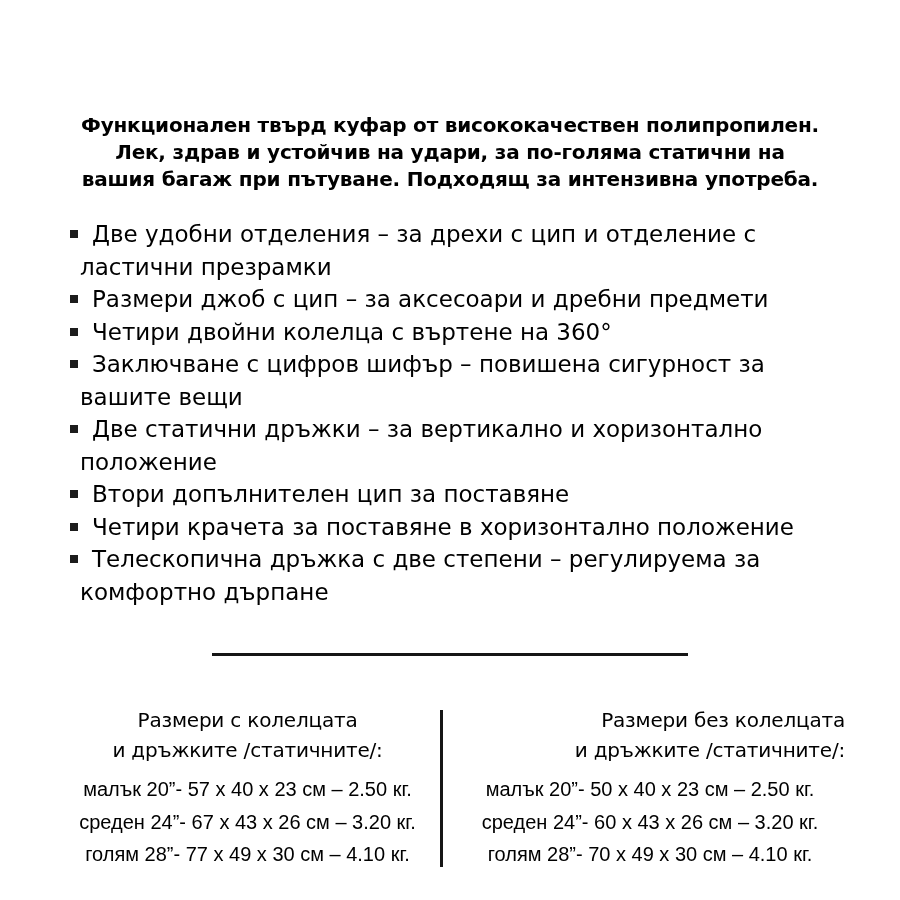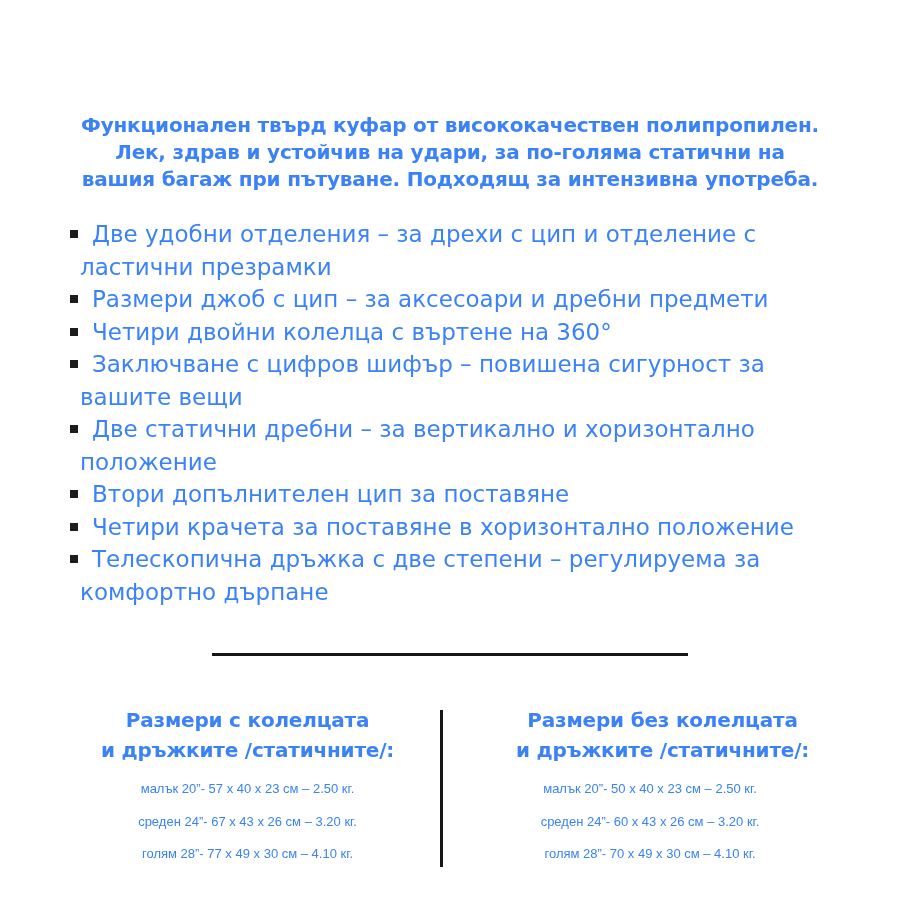--- a/index.html
+++ b/index.html
@@ -1,21 +1,21 @@
 <!DOCTYPE html>
 <html><head>
 <meta charset="utf-8">
 <style>
   html, body { margin: 0; padding: 0; background: #ffffff; }
   .page {
     position: relative;
     width: 900px;
     height: 900px;
     background: #ffffff;
-    color: #3b82f6;
+    color: #000000;
     font-family: "DejaVu Sans", sans-serif;
     overflow: hidden;
   }
   
   .header {
     padding-top: 112px;
     text-align: center;
     font-weight: bold;
     font-size: 20px;
     line-height: 27px;
@@ -66,54 +66,54 @@
     background: #161616;
     margin-top: 5px;
     flex: 0 0 auto;
   }
   .col-right {
     flex: 1;
     padding-left: 12px;
     text-align: center;
   }
   .col-heading {
-    font-weight: bold;
+    font-weight: normal;
     font-size: 20px;
     line-height: 30px;
     letter-spacing: -0.2px;
   }
   .col-right .col-heading {
-    text-align: center;
+    text-align: right;
     padding-left: 25px;
   }
   .size-rows {
     margin-top: 8px;
     font-family: "Liberation Sans", sans-serif;
-    font-size: 13px;
+    font-size: 20px;
     line-height: 32.6px;
     white-space: nowrap;
   }
 </style>
 </head>
 <body>
 
 <div class="page">
 
   <div class="header">
     <div>Функционален твърд куфар от висококачествен полипропилен.</div>
     <div>Лек, здрав и устойчив на удари, за по-голяма статични на</div>
     <div>вашия багаж при пътуване. Подходящ за интензивна употреба.</div>
   </div>
 
   <ul class="features">
     <li><span class="bullet"></span><span>Две удобни отделения – за дрехи с цип и отделение с ластични презрамки</span></li>
     <li><span class="bullet"></span><span>Размери джоб с цип – за аксесоари и дребни предмети</span></li>
     <li><span class="bullet"></span><span>Четири двойни колелца с въртене на 360°</span></li>
     <li><span class="bullet"></span><span>Заключване с цифров шифър – повишена сигурност за вашите вещи</span></li>
-    <li><span class="bullet"></span><span>Две статични дребни – за вертикално и хоризонтално положение</span></li>
+    <li><span class="bullet"></span><span>Две статични дръжки – за вертикално и хоризонтално положение</span></li>
     <li><span class="bullet"></span><span>Втори допълнителен цип за поставяне</span></li>
     <li><span class="bullet"></span><span>Четири крачета за поставяне в хоризонтално положение</span></li>
     <li><span class="bullet"></span><span>Телескопична дръжка с две степени – регулируема за комфортно дърпане</span></li>
   </ul>
 
   <div class="divider-h"></div>
 
   <div class="sizes">
 
     <div class="col-left">

